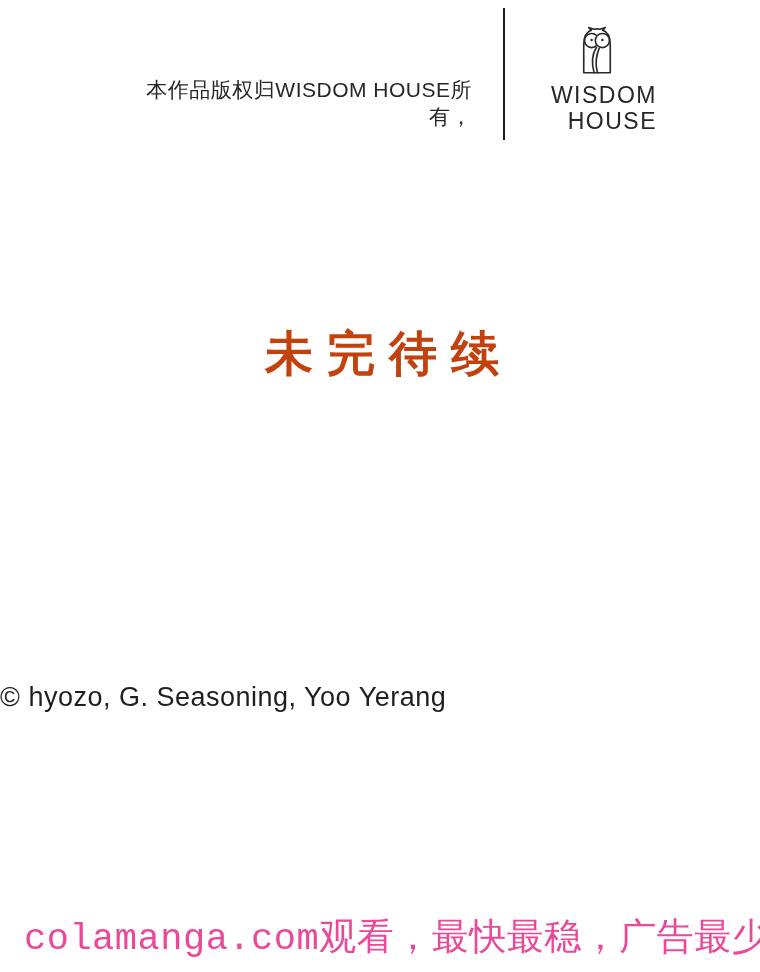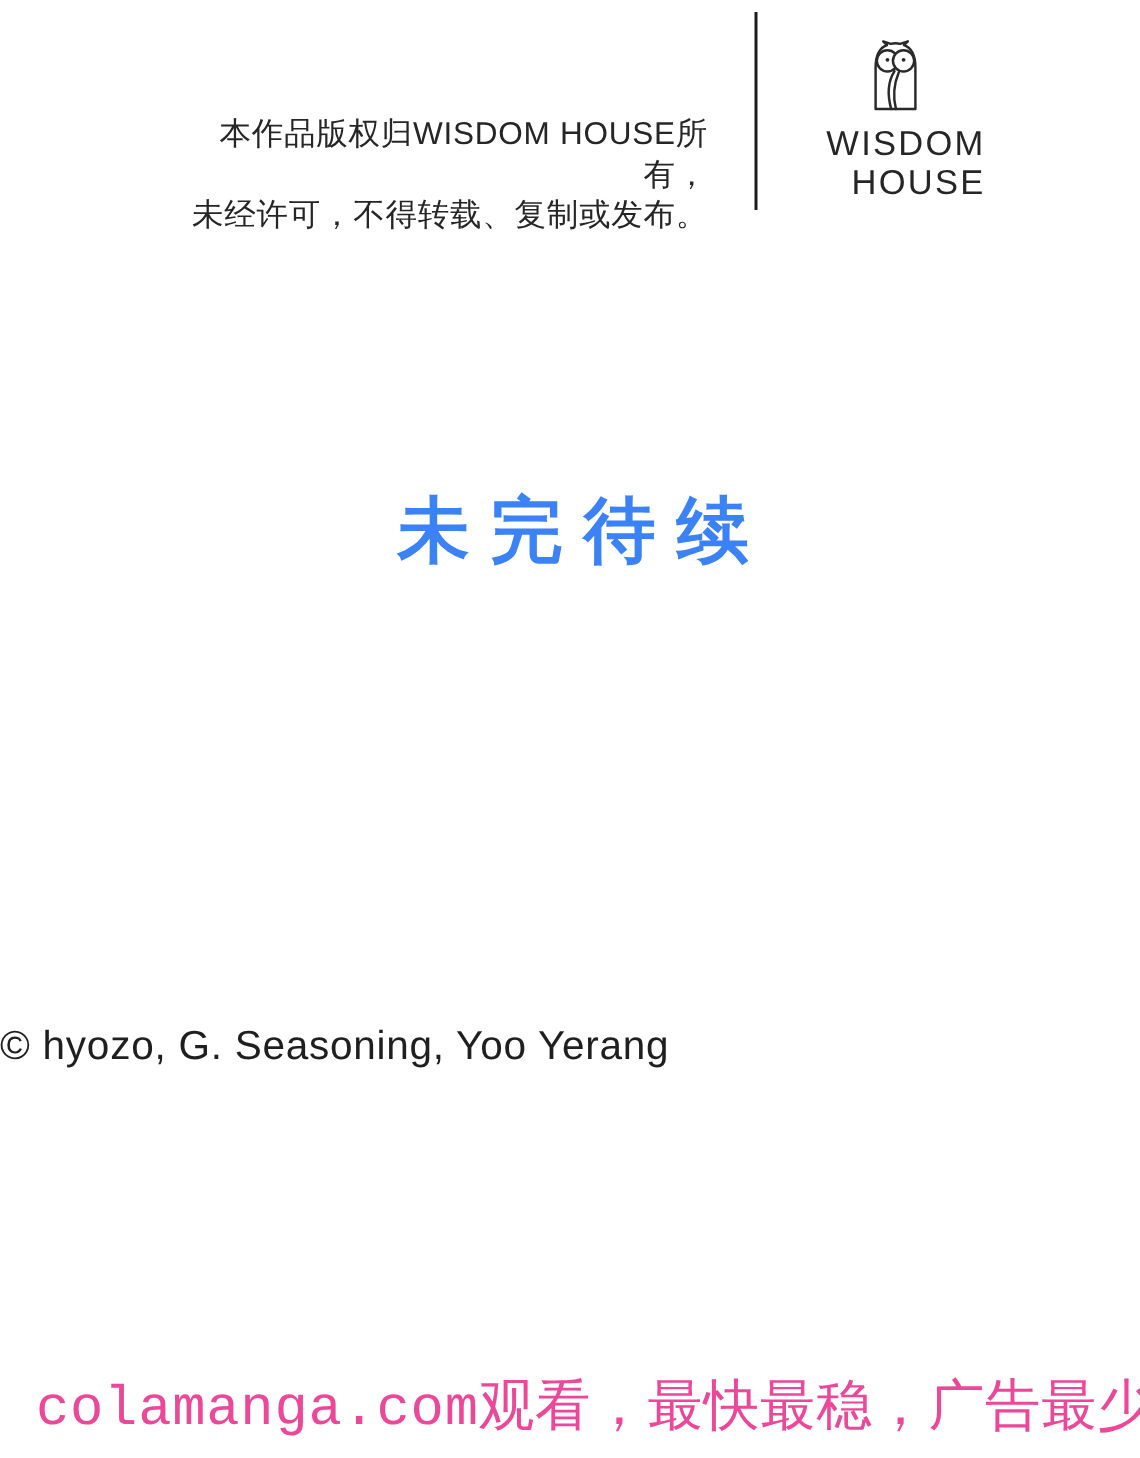--- a/index.html
+++ b/index.html
@@ -63,21 +63,21 @@
     position: absolute;
     top: 322px;
     left: 0;
     width: 752px;
     text-align: center;
     font-family: "DejaVu Serif", "Liberation Serif", serif;
     font-weight: bold;
     font-size: 48px;
     letter-spacing: 14px;
     padding-left: 26px; 
-    color: #3b82f6;
+    color: #c2410c;
   }
 
   
   .credits {
     position: absolute;
     top: 682px;
     left: 0;
     width: 760px;
     text-align: left;
     font-size: 27px;
@@ -95,21 +95,20 @@
     color: #ec4899;
     letter-spacing: 0.5px;
     white-space: nowrap;
   }
 </style>
 </head>
 <body>
 
 <div class="notice">
   <div>本作品版权归WISDOM HOUSE所有，</div>
-  <div>未经许可，不得转载、复制或发布。</div>
 </div>
 
 <div class="divider"></div>
 
 <div class="logo">
   <span class="owl">
     <svg viewBox="0 0 60 76" width="38" height="48" fill="none" stroke="#2a2a2a" stroke-width="2.6" stroke-linejoin="round" stroke-linecap="round">
 
       <path d="M9,74 L9,30 C9,16 14,9 21,6.5 L17,2.5 L25,5.2 C28.2,4.4 31.8,4.4 35,5.2 L43,2.5 L39,6.5 C46,9 51,16 51,30 L51,74 Z"></path>
 

